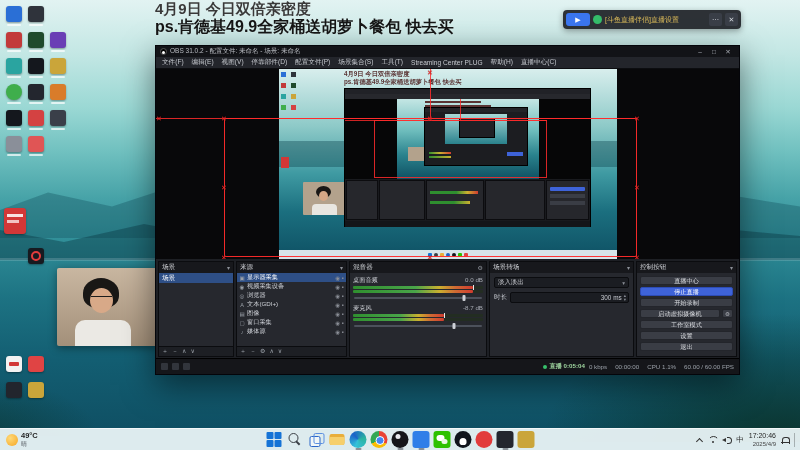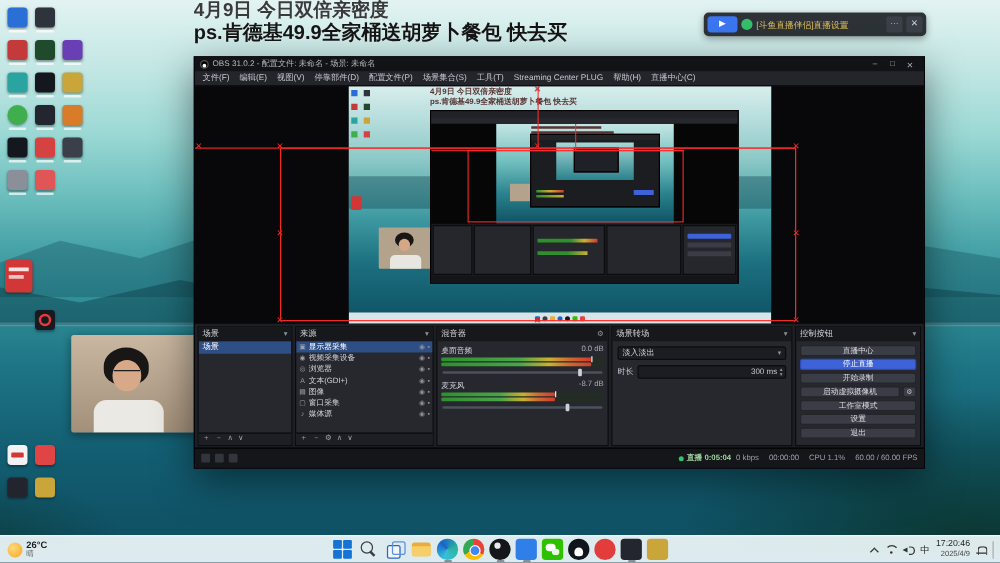--- a/index.html
+++ b/index.html
@@ -526,21 +526,21 @@
           <span class="stitem">CPU 1.1%</span>
           <span class="stitem">60.00 / 60.00 FPS</span>
         </span>
     </div>
   </div>
 
   <div id="taskbar" class="a">
     <div class="weather">
       <span class="wicon"></span>
       <span class="wtxt">
-        <b>26°C</b>
+        <b>49°C</b>
         <i>晴</i>
       </span>
     </div>
 
     <div class="tb-center">
       <div class="tbi ic-start">
           <i></i>
           <i></i>
           <i></i>
           <i></i>

